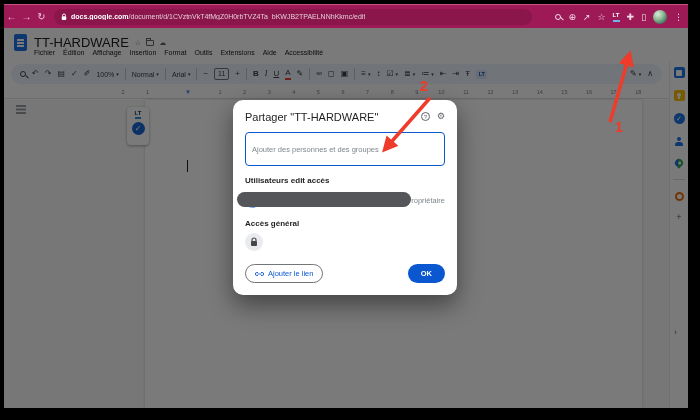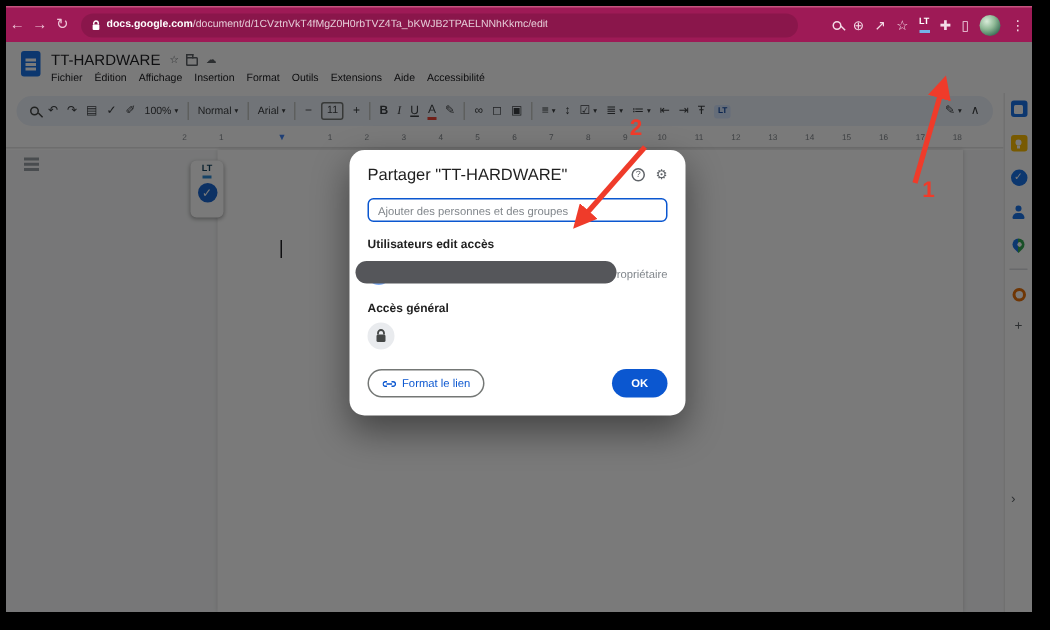--- a/index.html
+++ b/index.html
@@ -26,21 +26,21 @@
     transform:rotate(45deg);right:-3px;bottom:-1px;}
   .mag.dark{border-color:#444746;}
   .mag.dark::after{background:#444746;}
 
   
   .docsui{position:absolute;left:0;top:24px;width:100%;height:380px;background:#fff;z-index:1;}
   .docs-logo{position:absolute;left:10px;top:6px;width:13px;height:17px;background:#1a73e8;border-radius:2px;}
   .docs-logo::after{content:'';position:absolute;left:3px;top:5px;width:7px;height:1.5px;background:#fff;
     box-shadow:0 3px 0 #fff,0 6px 0 #fff;}
   .title-row{position:absolute;left:30px;top:7px;display:flex;align-items:center;gap:6px;}
-  .doc-title{font-size:10px;color:#202124;}
+  .doc-title{font-size:13px;color:#202124;}
   .t-ic{font-size:7px;color:#5f6368;line-height:9px;}
   .folder{width:8px;height:6px;border:1px solid #5f6368;border-radius:1px;position:relative;display:inline-block;}
   .folder::before{content:'';position:absolute;top:-2.5px;left:-1px;width:3px;height:1.5px;border:1px solid #5f6368;border-bottom:none;}
   .menu-row{position:absolute;left:30px;top:21px;display:flex;gap:8px;}
   .menu-item{font-size:7px;color:#202124;}
   .dh-right{position:absolute;right:4px;top:9px;display:flex;align-items:center;gap:9px;}
   .clock{width:10px;height:10px;border:1.2px solid #5f6368;border-radius:50%;position:relative;}
   .clock::after{content:'';position:absolute;left:4px;top:2px;width:1.2px;height:3.5px;background:#5f6368;}
   .clock::before{content:'';position:absolute;left:4px;top:4.5px;width:3px;height:1.2px;background:#5f6368;}
   .bubble{width:10px;height:8px;border:1.2px solid #5f6368;border-radius:2px;position:relative;}
@@ -103,21 +103,21 @@
 
   
   .scrim{position:absolute;left:0;top:24px;width:100%;height:380px;background:rgba(0,0,0,0.52);z-index:40;}
   .dialog{position:absolute;left:229px;top:96px;width:224px;background:#fff;border-radius:10px;z-index:50;
     box-shadow:0 10px 24px rgba(0,0,0,0.45);padding:11px 12px 12px;}
   .dlg-head{display:flex;align-items:flex-start;}
   .dlg-title{font-size:11px;color:#1f1f1f;flex:1;}
   .dlg-hbtns{display:flex;gap:7px;align-items:center;margin-top:1px;}
   .qmark{width:9px;height:9px;border:1px solid #5f6368;border-radius:50%;font-size:6px;line-height:8px;text-align:center;color:#5f6368;}
   .gear{font-size:9px;color:#5f6368;line-height:9px;}
-  .dlg-input{margin-top:9px;width:100%;height:16px;border:1.5px solid #0b57d0;border-radius:4px;
+  .dlg-input{margin-top:9px;width:100%;height:34px;border:1.5px solid #0b57d0;border-radius:4px;
     font-size:7.5px;padding:0 6px;color:#1f1f1f;outline:none;font-family:inherit;display:block;}
   .dlg-input::placeholder{color:#80868b;}
   .sect{margin-top:10px;font-size:8px;font-weight:600;color:#1f1f1f;}
   .urow{position:relative;margin-top:6px;height:18px;display:flex;align-items:center;}
   .uavatar{width:15px;height:15px;border-radius:50%;background:#7baaf7;}
   .redact{position:absolute;left:-8px;top:1px;width:174px;height:15px;border-radius:8px;background:#55565a;z-index:2;}
   .role{margin-left:auto;font-size:7.5px;color:#80868b;}
   .arow{margin-top:5px;display:flex;gap:7px;align-items:flex-start;}
   .lockc{width:18px;height:18px;border-radius:50%;background:#e9ebee;display:flex;align-items:center;justify-content:center;flex:0 0 auto;}
   .limited{font-size:8px;color:#1f1f1f;display:flex;align-items:center;gap:3px;font-weight:600;}
@@ -349,21 +349,21 @@
           <path d="M2 4V3a2 2 0 014 0v1" fill="none" stroke="#444746" stroke-width="1.2"></path>
           <rect x="1" y="4" width="6" height="5" rx="1" fill="#444746"></rect>
         </svg>
       </span>
     </div>
     <div class="dlg-foot">
       <span class="copy-btn">
         <svg width="9" height="6" viewBox="0 0 24 12">
           <path d="M8 2H5a4 4 0 000 8h3M16 2h3a4 4 0 010 8h-3M7 6h10" fill="none" stroke="#0b57d0" stroke-width="2.4"></path>
         </svg>
-        <span>Format le lien</span>
+        <span>Ajouter le lien</span>
       </span>
       <span class="ok-btn">OK</span>
     </div>
   </div>
 
   <svg class="arrows">
     <defs>
       <marker id="ah" markerWidth="4.5" markerHeight="4.5" refX="2.8" refY="2.25" orient="auto">
         <path d="M0 0L4.5 2.25L0 4.5z" fill="#ef3b2a"></path>
       </marker>

